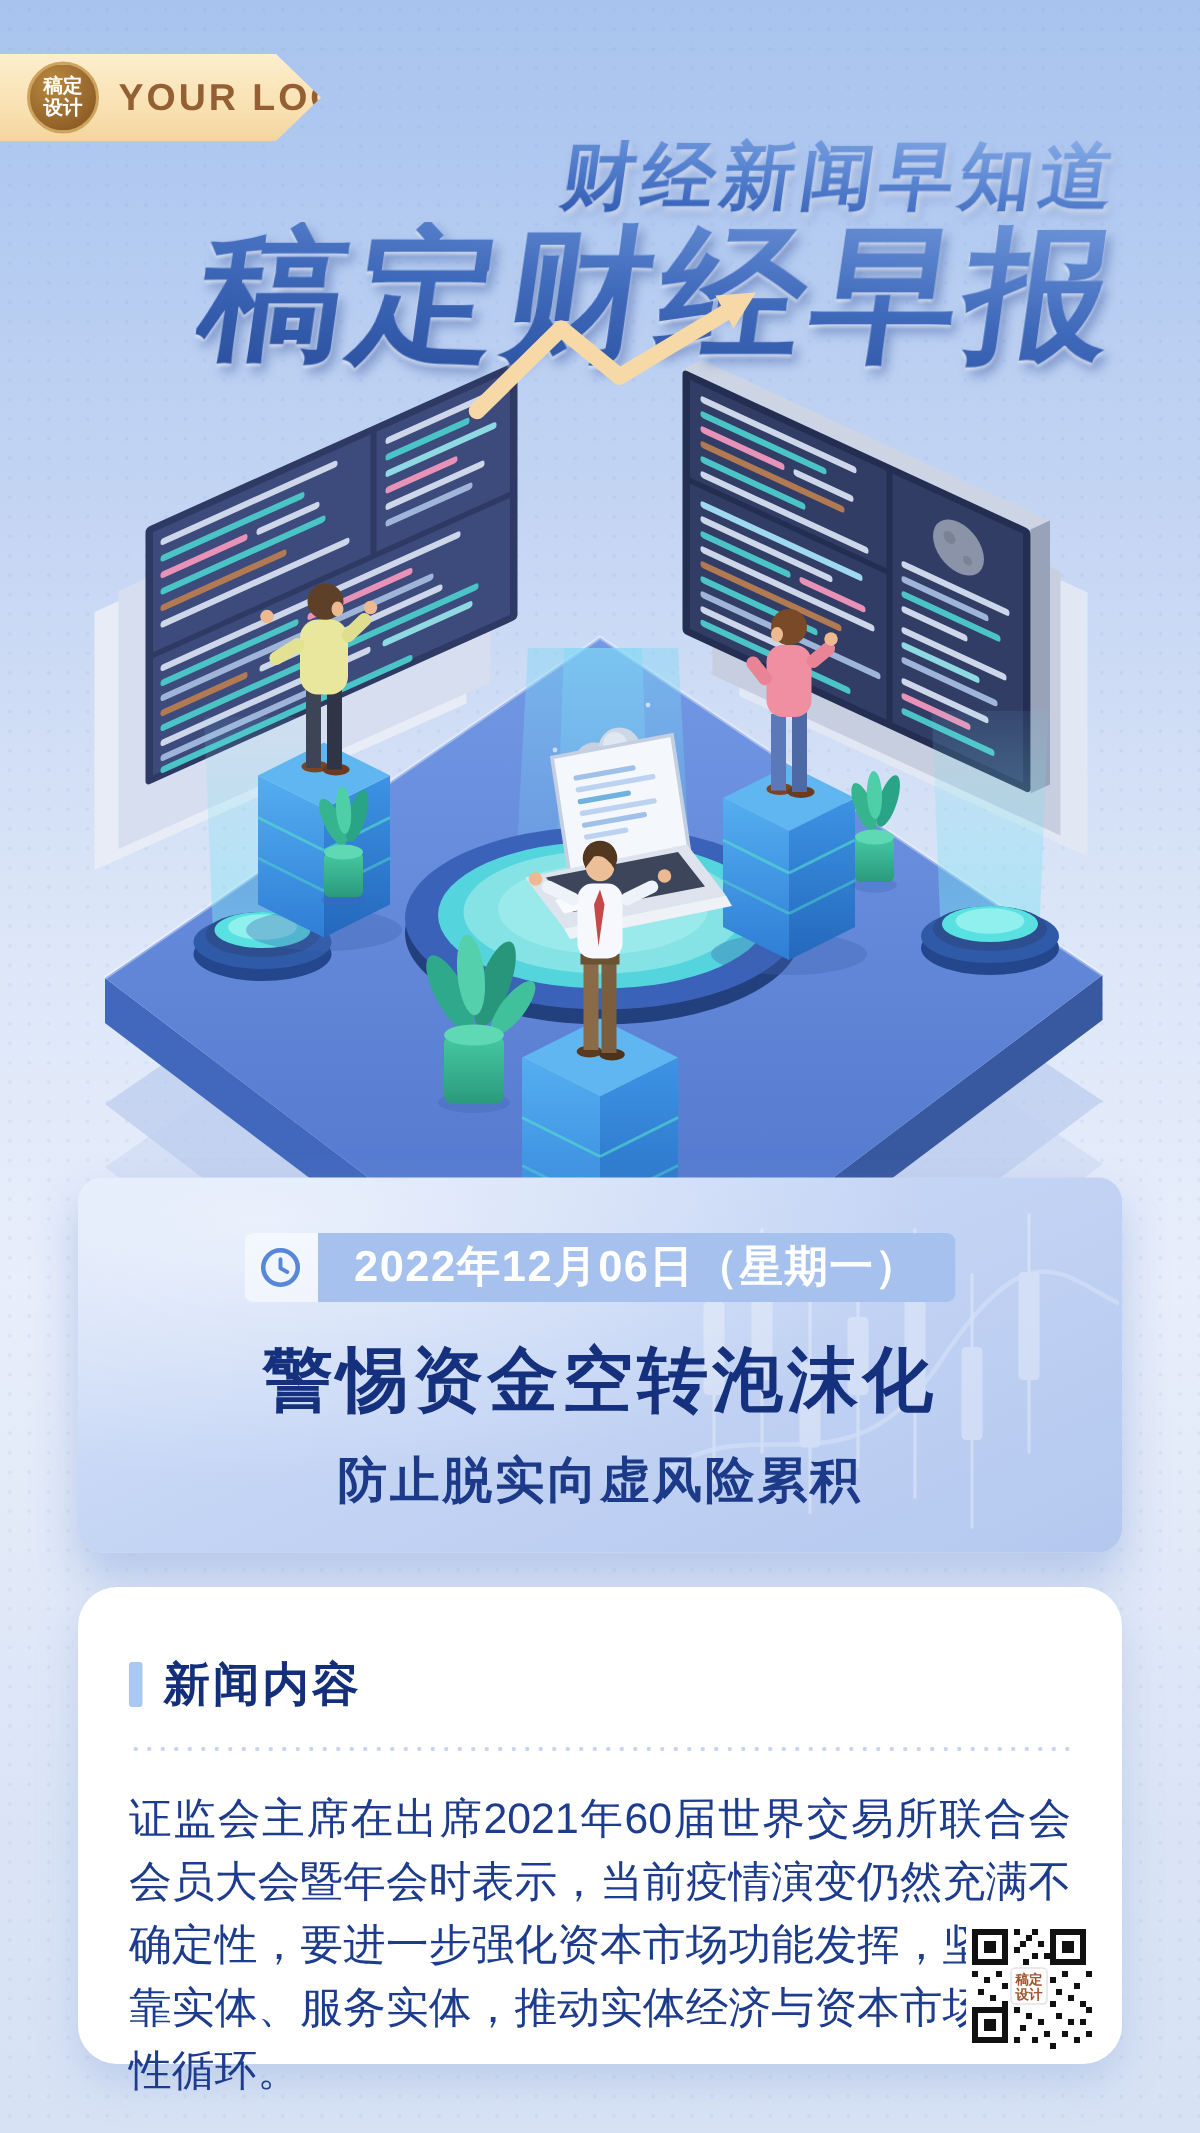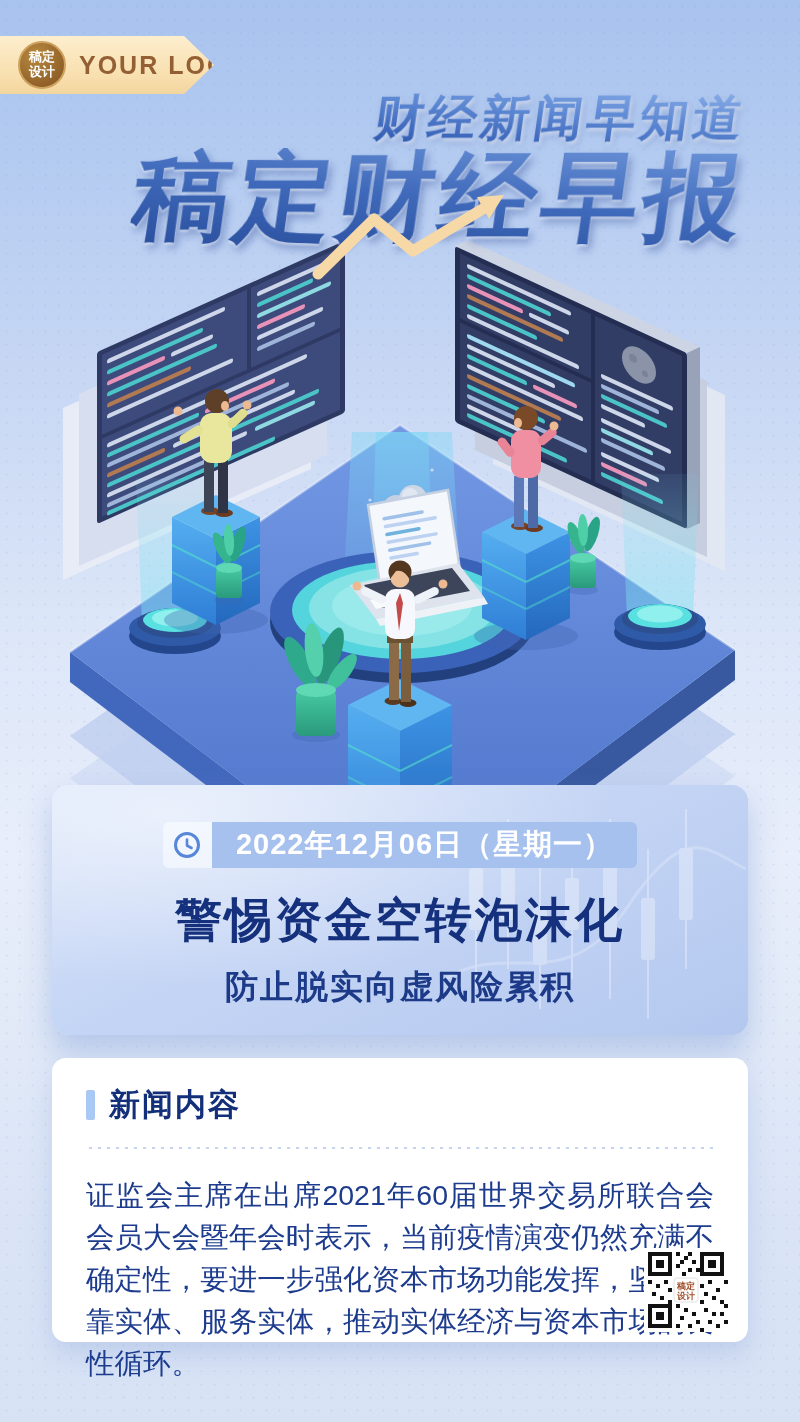--- a/index.html
+++ b/index.html
@@ -48,23 +48,23 @@
     border-radius:6px;overflow:hidden;}
   .clock-box{width:49px;background:rgba(250,252,255,.62);display:flex;align-items:center;justify-content:center;}
   .date-text{background:#a6c1ee;color:#ffffff;font-size:29px;font-weight:700;letter-spacing:1px;
     padding:0 24px;display:flex;align-items:center;}
   .headline{position:relative;margin:21px 0 0;text-align:center;font-size:47px;font-weight:900;
     color:#15317d;letter-spacing:3px;}
   .subheadline{position:relative;margin:13px 0 0;text-align:center;font-size:33px;font-weight:700;
     color:#1c3a88;letter-spacing:2px;}
 
   
-  .news-card{position:absolute;z-index:4;left:52px;top:1058px;width:696px;height:284px;
-    background:#ffffff;border-radius:14px;box-shadow:0 12px 26px rgba(140,165,215,.35);
-    box-sizing:border-box;padding:26px 34px;}
+  .news-card{position:absolute;z-index:4;left:52px;top:1058px;width:696px;height:318px;
+    background:#ffffff;border-radius:26px;box-shadow:0 12px 26px rgba(140,165,215,.35);
+    box-sizing:border-box;padding:44px 34px;}
   .news-header{display:flex;align-items:center;}
   .news-header .bar{width:9px;height:30px;background:#a9c8f4;border-radius:2px;margin-right:14px;}
   .news-header h3{margin:0;font-size:31px;font-weight:900;color:#132f7a;letter-spacing:2px;}
   .dotted-divider{height:4px;margin-top:20px;
     background-image:radial-gradient(circle,#c5d5ef 1.3px,transparent 1.5px);
     background-size:9px 4px;background-repeat:repeat-x;}
   .news-body{margin:24px 0 0;font-size:28.5px;line-height:42px;color:#1d3c8e;
     text-align:justify;font-weight:500;}
   .qr{position:absolute;right:20px;bottom:10px;}
 </style>

